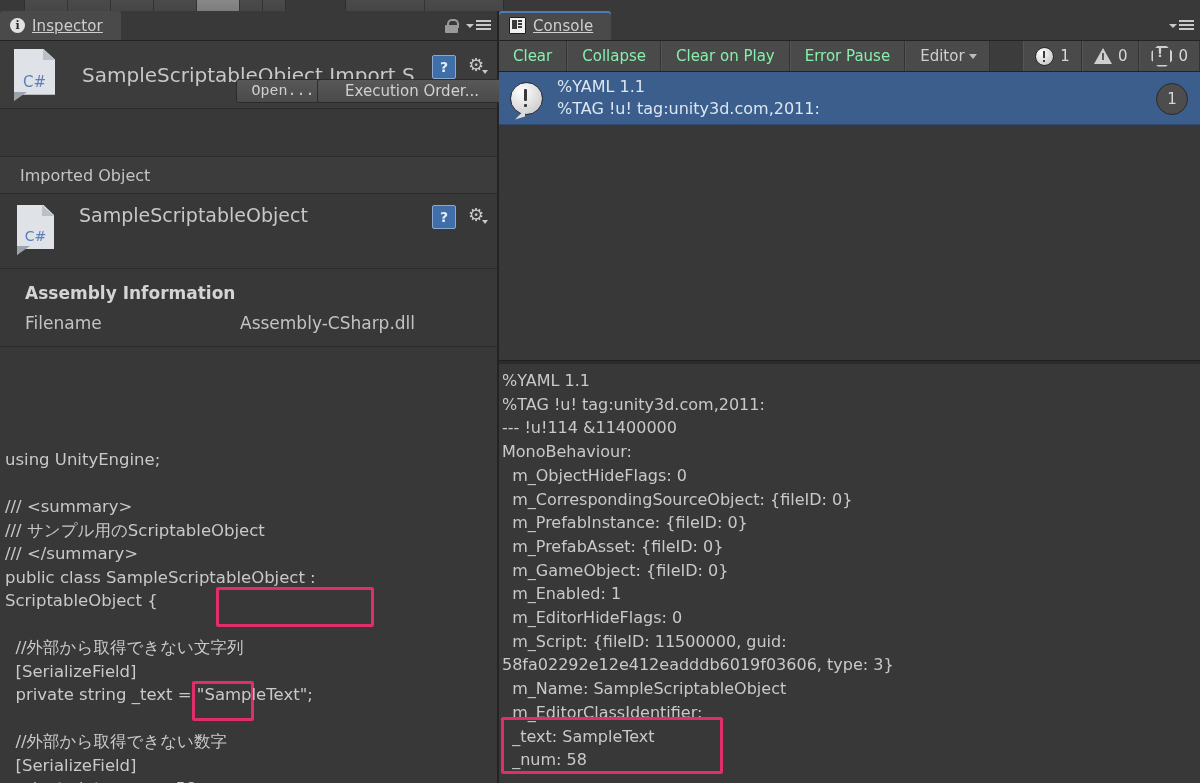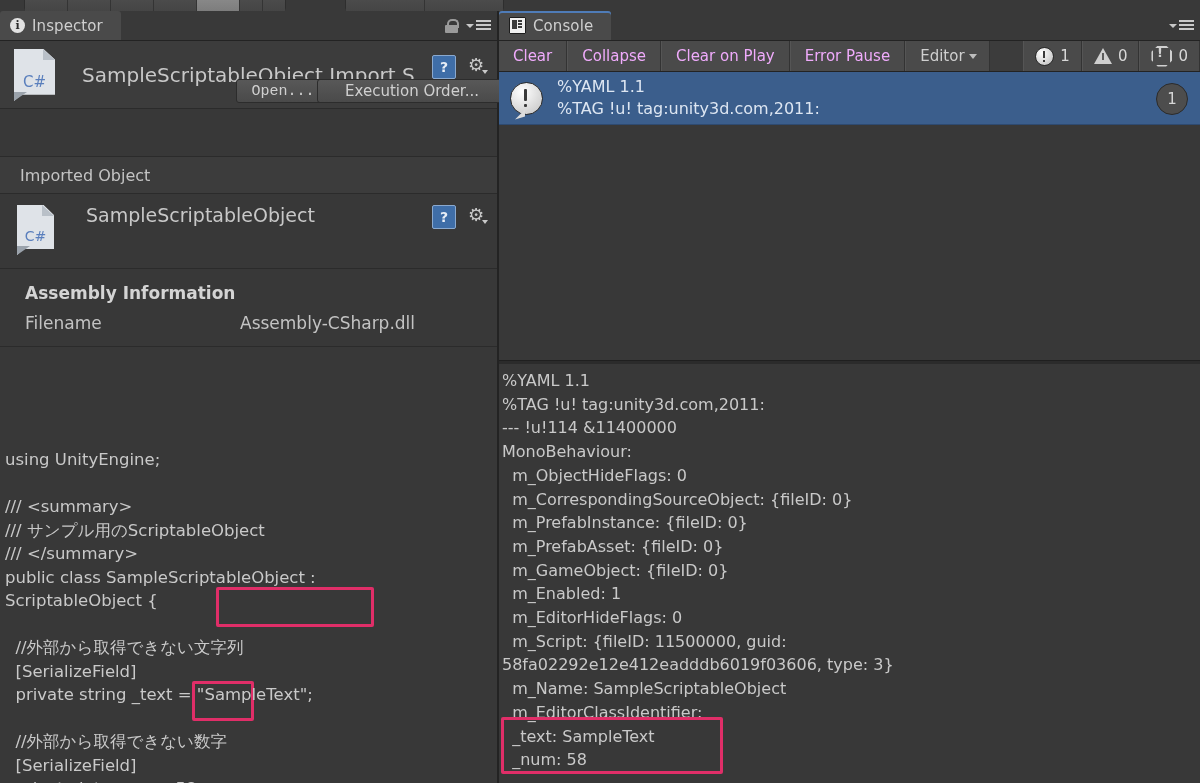--- a/index.html
+++ b/index.html
@@ -60,21 +60,21 @@
   .tabbar.console-bar { background: #393939; }
   .tab {
     position: absolute; left: 0; top: 0; height: 29px;
     display: flex; align-items: center; gap: 7px;
     padding: 0 18px 0 10px;
     background: #4a4a4a;
     border-top-left-radius: 3px; border-top-right-radius: 3px;
     color: #c4c4c4; font-size: 15px;
   }
   .tab.selected-blue { box-shadow: inset 0 2px 0 0 #4f7cb8; }
-  .tab-label { color: #cfcfcf; font-size: 15px; letter-spacing: .1px; }
+  .tab-label { color: #cfcfcf; font-size: 15px; letter-spacing: .1px; text-decoration: underline; }
 
   .tab-icon-inspector {
     width: 15px; height: 15px; border-radius: 50%;
     background: #e2e2e2;
     display: flex; align-items: center; justify-content: center;
     color: #2b2b2b; font-size: 11px; font-weight: bold;
     font-family: "DejaVu Serif", serif;
   }
   .tab-icon-console {
     width: 15px; height: 15px; background: #f0f0f0; border: 1px solid #1d1d1d;
@@ -189,21 +189,21 @@
     color: #c4c4c4; font-size: 16px;
   }
   .obj-row {
     position: relative; height: 74px; background: #383838;
     border-bottom: 1px solid #2b2b2b;
   }
   .obj-row .cs-file-icon { left: 17px; top: 11px; width: 37px; height: 50px; }
   .obj-row .cs-file-icon .sheet { width: 37px; height: 50px; }
   .obj-row .cs-file-icon .cs-text { width: 37px; top: 23px; font-size: 14px; }
   .obj-row .obj-name {
-    position: absolute; left: 86px; top: 10px;
+    position: absolute; left: 79px; top: 10px;
     color: #c8c8c8; font-size: 19px;
   }
 
   .asm-block { background: #383838; padding: 14px 0 0 0; }
   .asm-title {
     color: #d4d4d4; font-size: 17px; font-weight: bold;
     padding-left: 25px; margin-bottom: 10px;
   }
   .asm-row {
     display: flex; color: #c3c3c3; font-size: 17px; padding-left: 25px;
@@ -234,21 +234,21 @@
   }
 
   
   .con-toolbar {
     position: relative; height: 30px; background: #3c3c3c;
     border-bottom: 1px solid #232323;
     display: flex; align-items: stretch;
   }
   .con-btn {
     display: flex; align-items: center; justify-content: center;
-    padding: 0 14px; color: #f0abfc; font-size: 15px;
+    padding: 0 14px; color: #86efac; font-size: 15px;
     background: #4a4a4a;
     border-right: 1px solid #333;
     border-left: 1px solid #555;
   }
   .con-btn.first { border-left: none; }
   .con-dropdown {
     display: flex; align-items: center; gap: 4px;
     padding: 0 12px 0 14px; color: #cfcfcf; font-size: 15px;
     background: #4a4a4a; border-right: 1px solid #333; border-left: 1px solid #555;
   }

